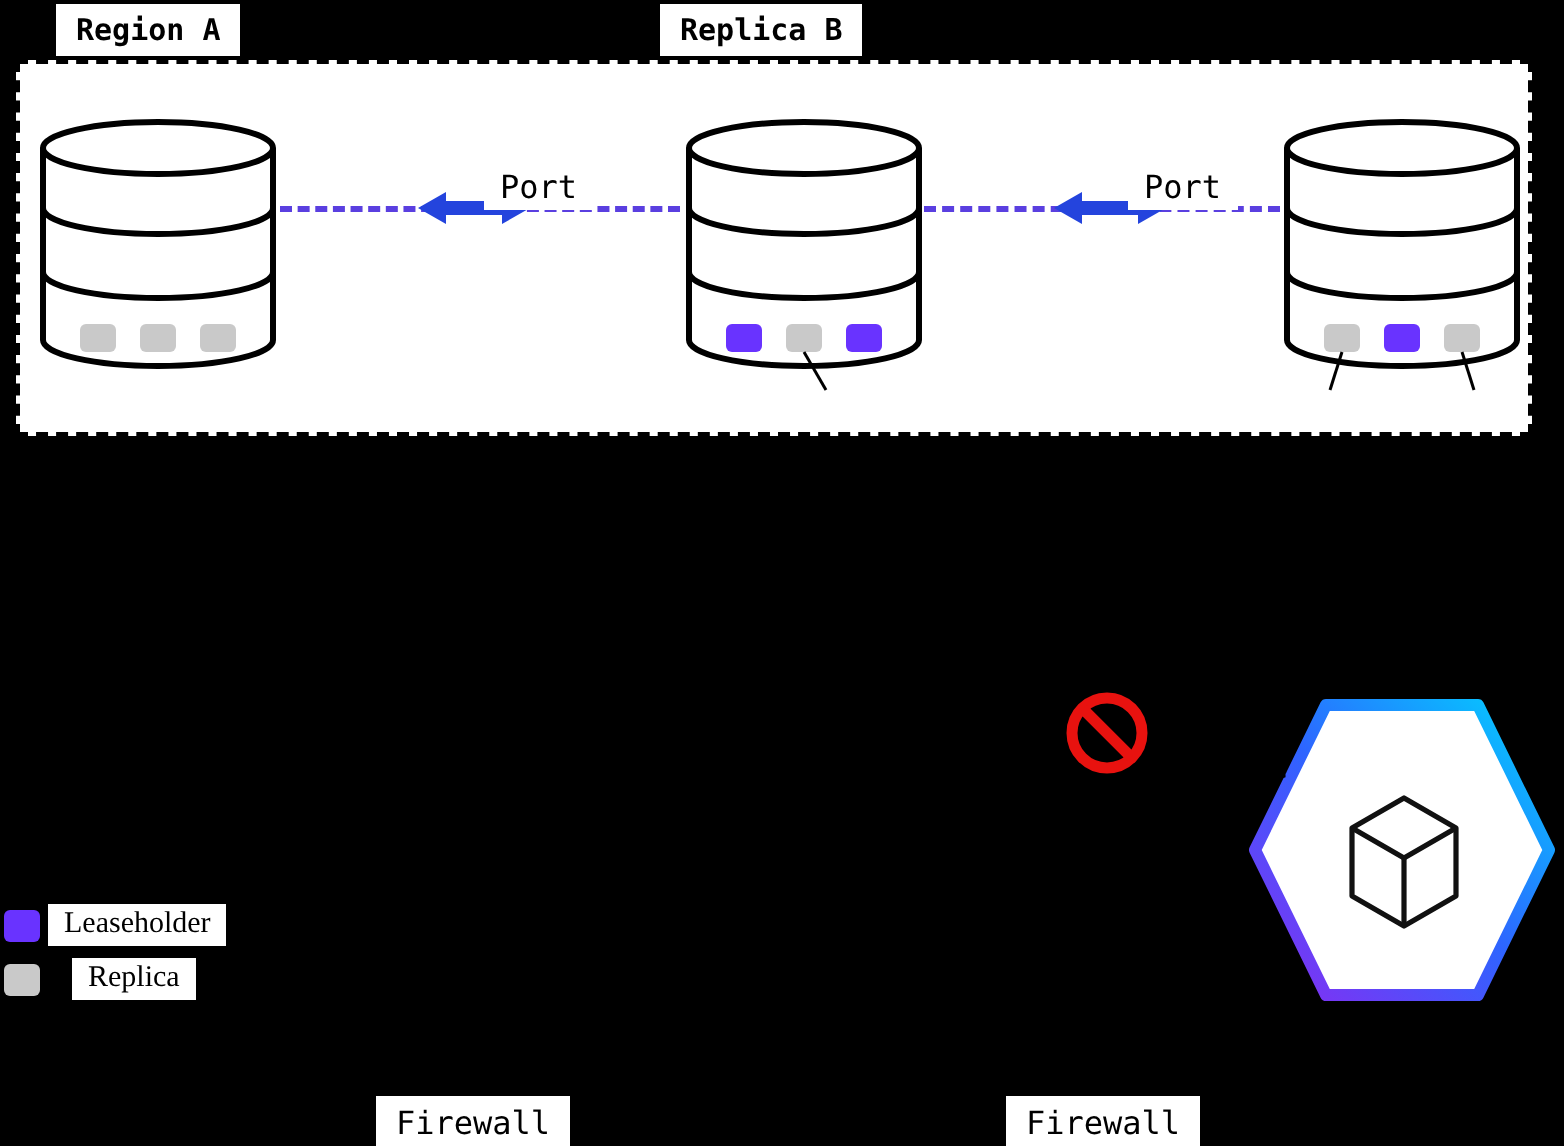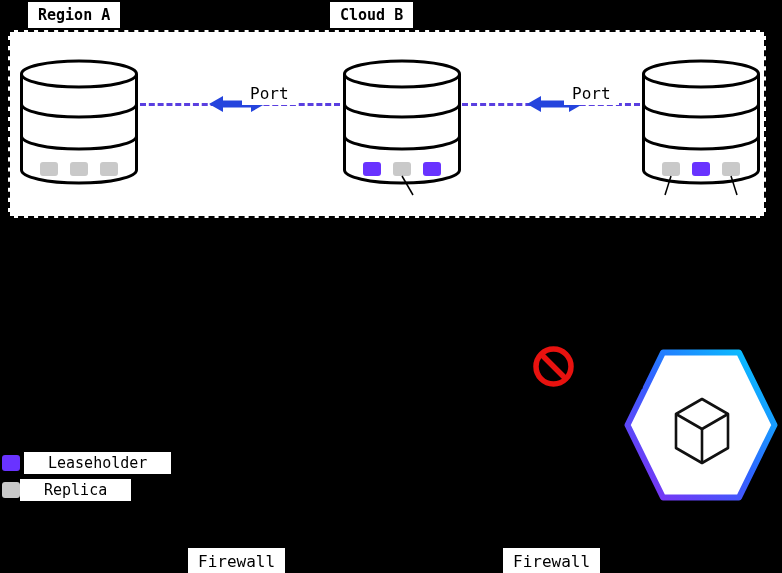--- a/index.html
+++ b/index.html
@@ -16,21 +16,21 @@
 
   .chip {
     position: absolute;
     background: var(--chip-bg, #ffffff);
     color: var(--chip-text, #000000);
     white-space: nowrap;
   }
   .region-chip { top: 2px; font-size: 15px; font-weight: bold; padding: 4px 10px; z-index: 6; }
   .port-chip   { top: 82px; font-size: 16px; padding: 2px 8px; z-index: 5; }
   .fw-chip     { top: 519px; font-size: 16px; padding: 4px 10px; margin-top: 29px; }
-  .legend-chip { font-size: 15px; padding: 2px 24px; }
+  .legend-chip { font-size: 15px; padding: 2px 8px; font-family: Liberation Serif, serif; }
 
   .cluster-box {
     position: absolute;
     left: 8px; top: 30px;
     width: 758px; height: 188px;
     background: var(--panel-bg, #ffffff);
     border: 2px dashed var(--stroke, #000000);
     z-index: 1;
   }
 
@@ -68,21 +68,21 @@
     white-space: pre-line;
     z-index: 6;
   }
 </style>
 </head>
 <body>
 
 <div class="stage">
 
   <div class="chip region-chip" style="left:28px">Region A</div>
-  <div class="chip region-chip" style="left:330px">Cloud B</div>
+  <div class="chip region-chip" style="left:330px">Replica B</div>
 
   <div class="cluster-box"></div>
 
   <div class="dash-line" style="left:140px;width:200px"></div>
   <div class="dash-line" style="left:462px;width:178px"></div>
 
   <svg class="arrow-svg" style="left:208px" width="58" height="22" viewBox="0 0 58 22">
     <polygon points="1,11 15,3 15,7.5 43,7.5 43,3 57,11 43,19 43,14.5 15,14.5 15,19" fill="var(--arrow)"></polygon>
   </svg>
   <svg class="arrow-svg" style="left:526px" width="58" height="22" viewBox="0 0 58 22">
@@ -144,18 +144,18 @@
       <polyline points="52,65 78,80 104,65"></polyline>
       <line x1="78" y1="80" x2="78" y2="114"></line>
     </g>
   </svg>
   <div class="cloud-label">Cloud
 storage</div>
 
   <div class="swatch sw-leaseholder" style="left:2px;top:455px"></div>
   <div class="chip legend-chip" style="left:24px;top:452px">Leaseholder</div>
   <div class="swatch sw-replica" style="left:2px;top:482px"></div>
-  <div class="chip legend-chip" style="left:20px;top:479px">Replica</div>
+  <div class="chip legend-chip" style="left:36px;top:479px">Replica</div>
 
   <div class="chip fw-chip" style="left:188px">Firewall</div>
   <div class="chip fw-chip" style="left:503px">Firewall</div>
 
 </div>
 
 </body></html>

